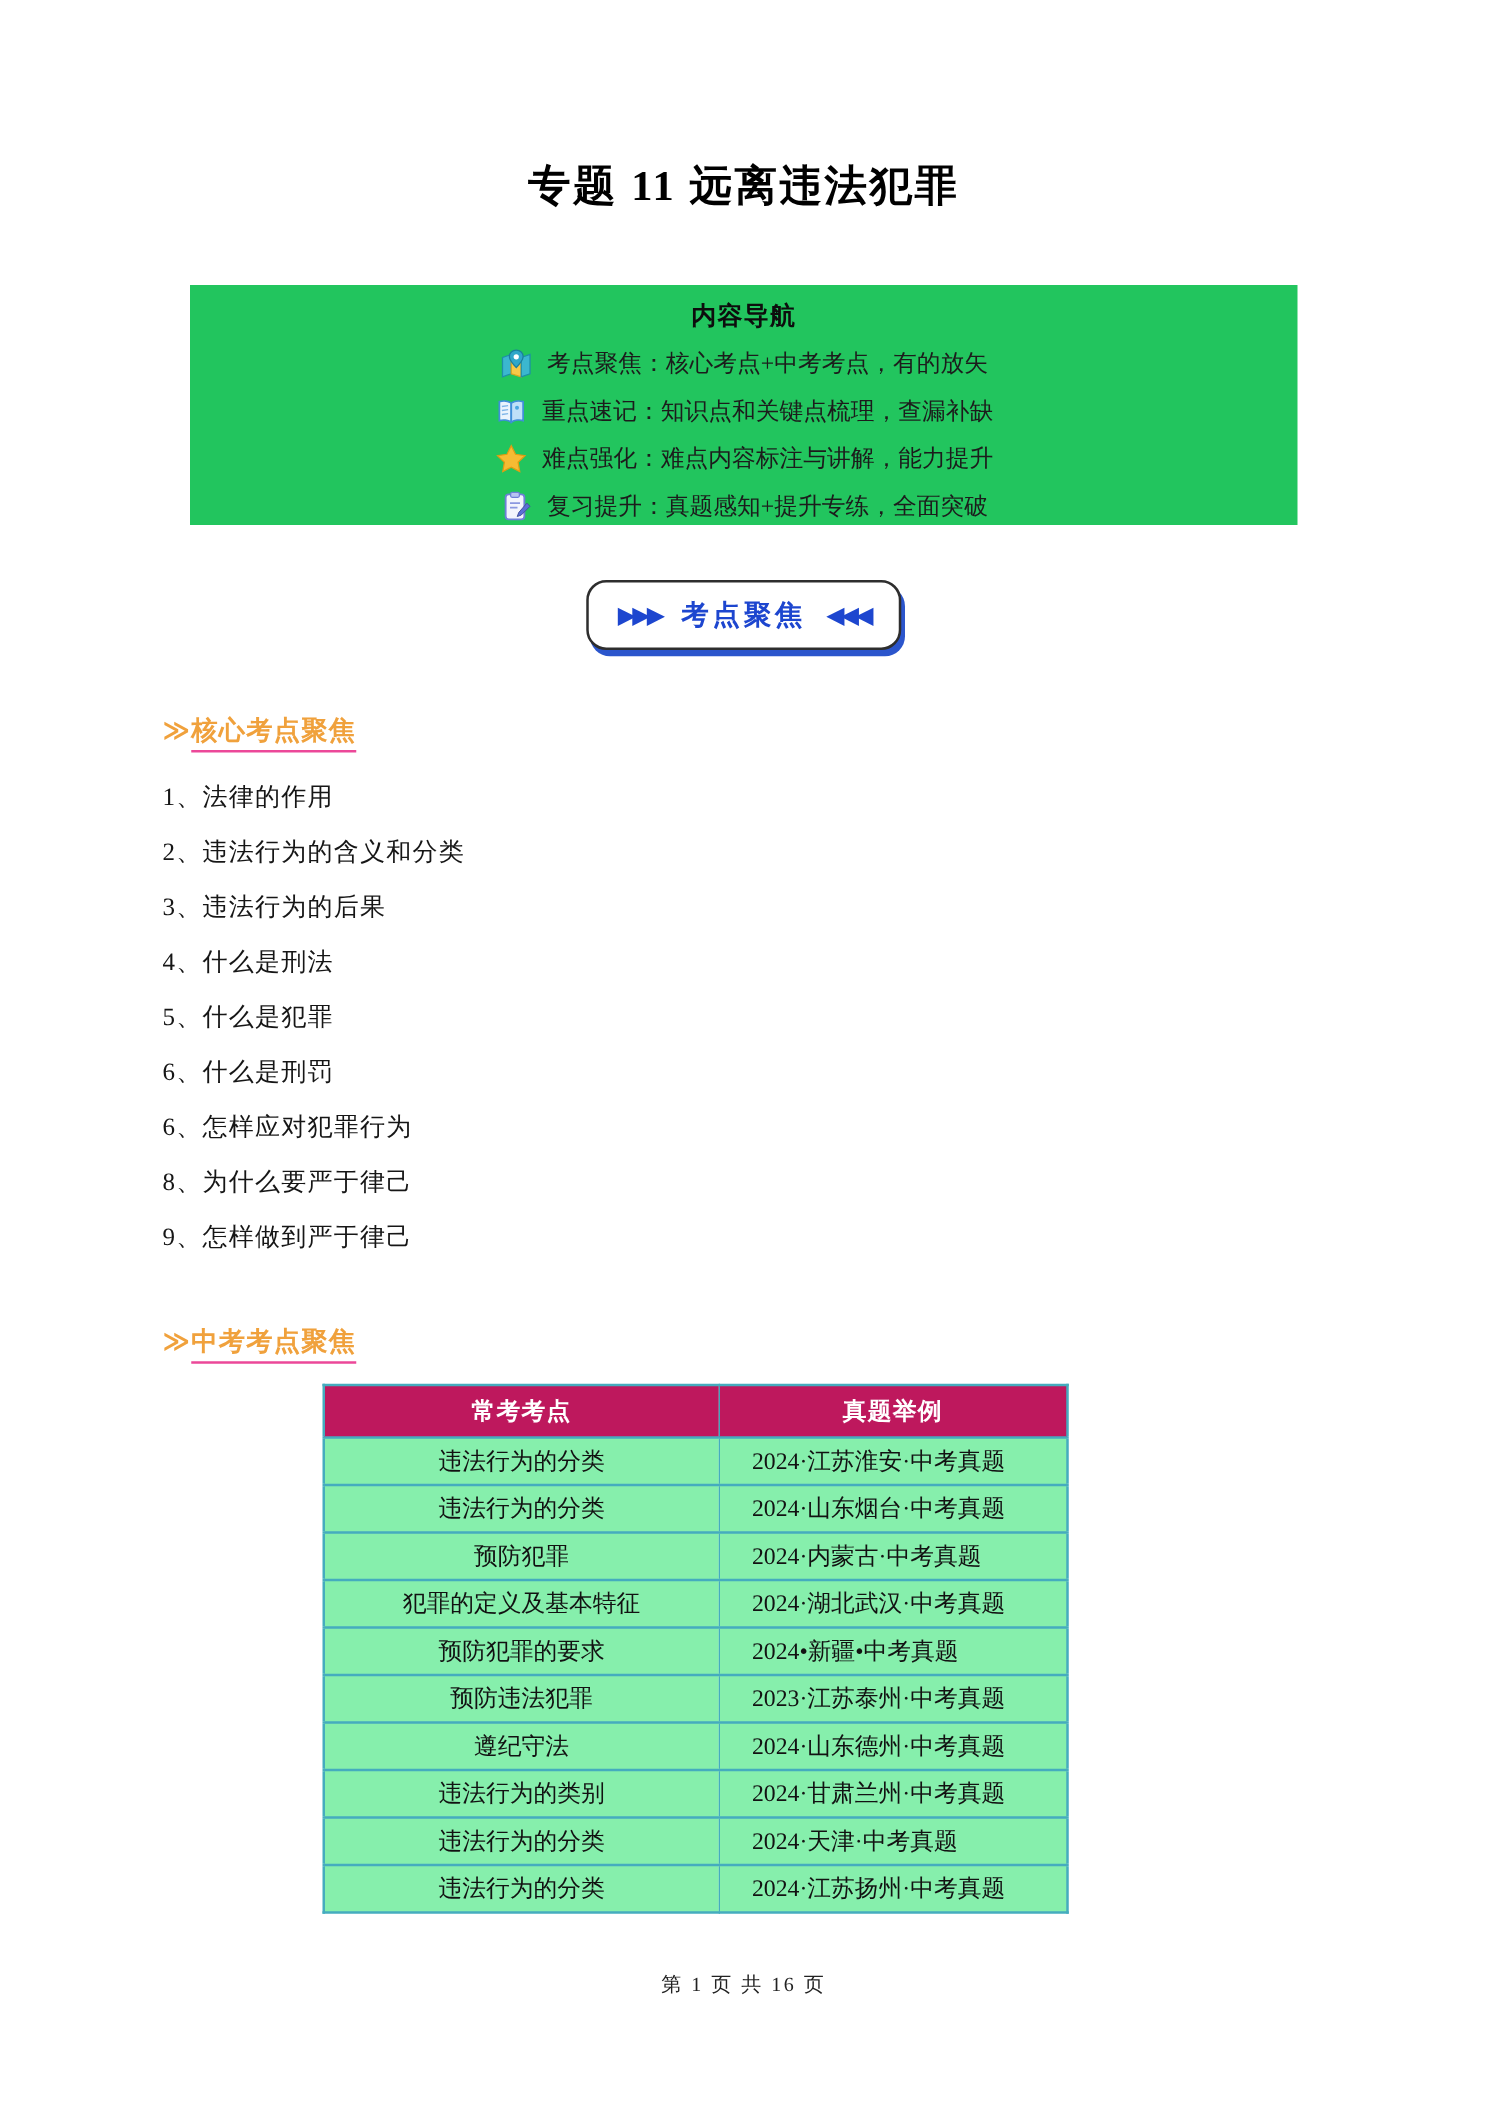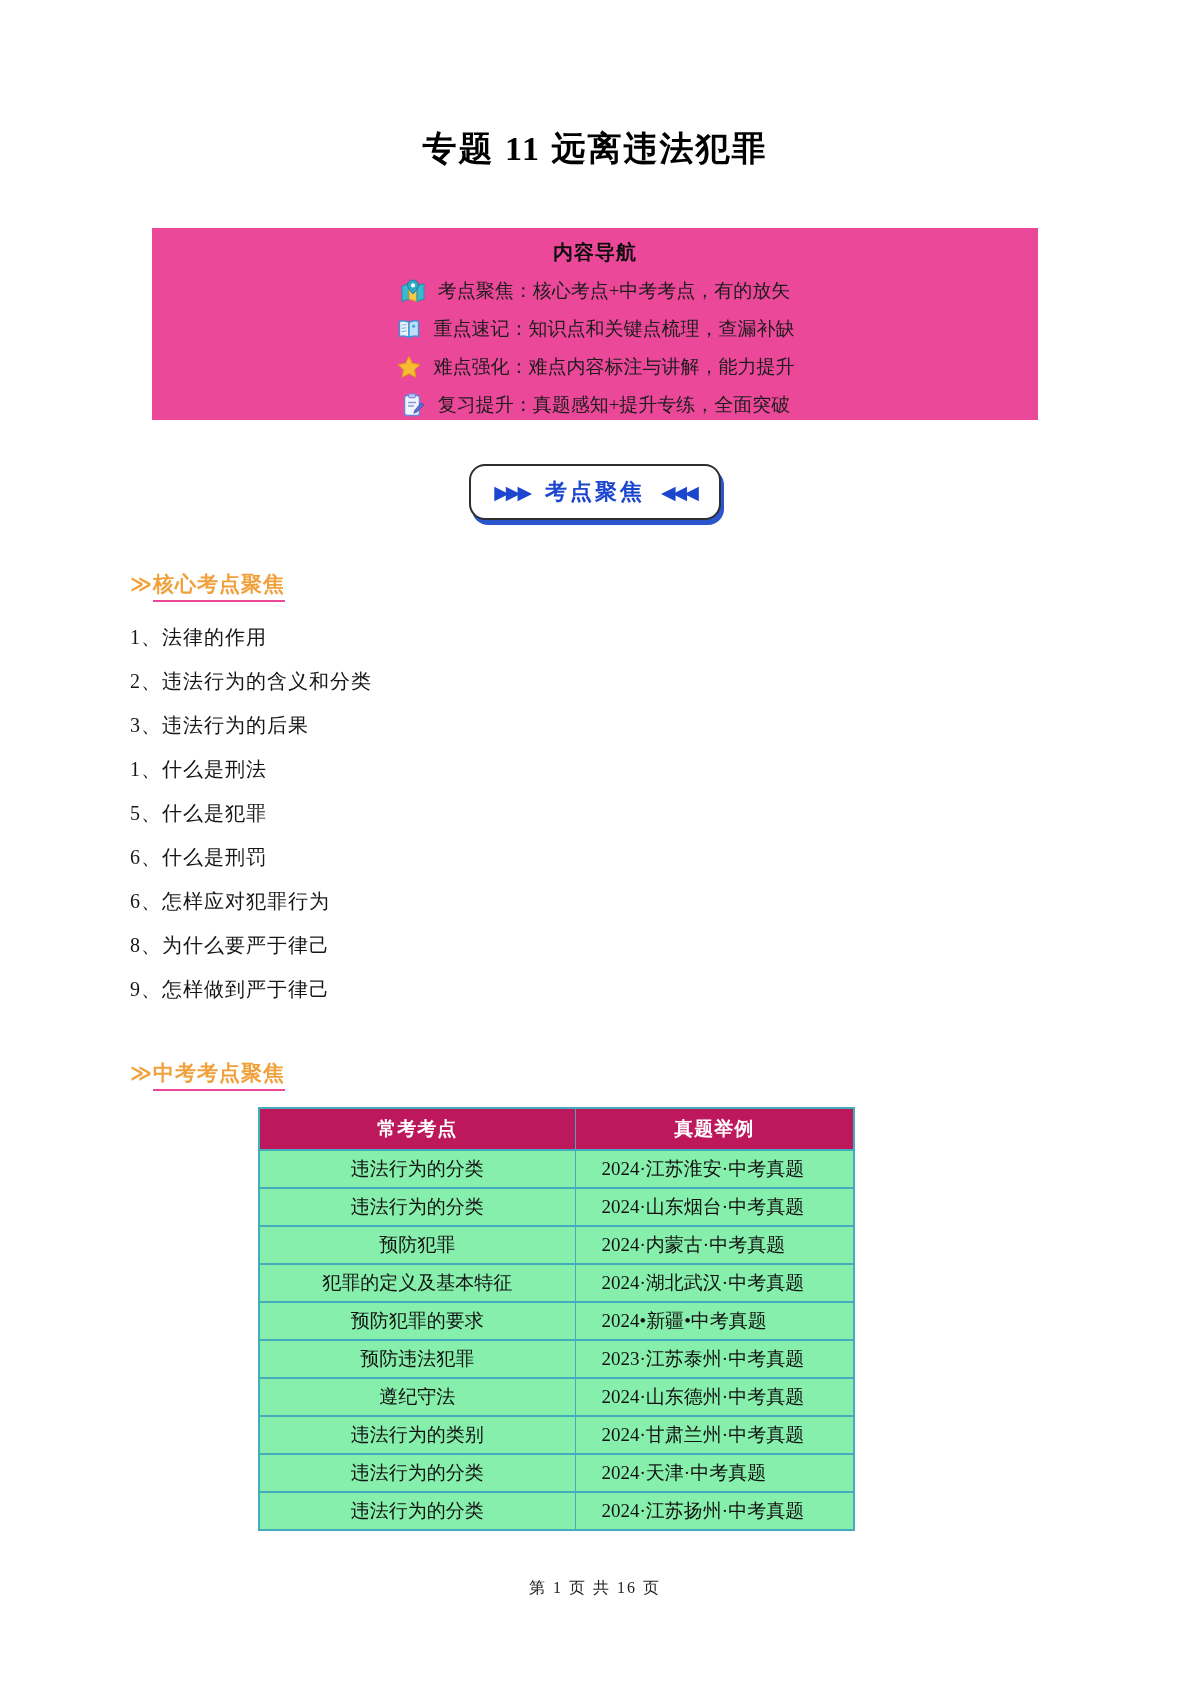--- a/index.html
+++ b/index.html
@@ -10,21 +10,21 @@
   .page{position:relative;width:1190px;height:1682px;overflow:hidden;background:#fff;}
 
   
   .title{
     padding-top:126px;text-align:center;
     font-size:34px;font-weight:700;letter-spacing:2px;color:#000;
   }
 
   
   .nav-box{
-    width:886px;height:192px;margin:56px auto 0;background:#ec4899;
+    width:886px;height:192px;margin:56px auto 0;background:#22c55e;
     box-sizing:border-box;padding-top:11px;
   }
   .nav-title{
     text-align:center;font-size:20px;font-weight:700;color:#0d0d0d;
     font-family:"Liberation Sans","DejaVu Sans",sans-serif;letter-spacing:1px;
   }
   .nav-list{margin-top:6px;display:flex;flex-direction:column;align-items:center;}
   .nav-item{display:flex;align-items:center;gap:12px;height:38px;font-size:19px;color:#1c1c1c;}
   .nav-item svg{width:26px;height:26px;flex:none;display:block;}
 
@@ -142,21 +142,21 @@
   </div>
 
   <div class="section-heading mt-core">
     <span class="chev">≫</span><span class="ht">核心考点聚焦</span>
   </div>
 
   <div class="core-list">
     <div class="li">1、法律的作用</div>
     <div class="li">2、违法行为的含义和分类</div>
     <div class="li">3、违法行为的后果</div>
-    <div class="li">1、什么是刑法</div>
+    <div class="li">4、什么是刑法</div>
     <div class="li">5、什么是犯罪</div>
     <div class="li">6、什么是刑罚</div>
     <div class="li">6、怎样应对犯罪行为</div>
     <div class="li">8、为什么要严于律己</div>
     <div class="li">9、怎样做到严于律己</div>
   </div>
 
   <div class="section-heading mt-exam">
     <span class="chev">≫</span><span class="ht">中考考点聚焦</span>
   </div>

